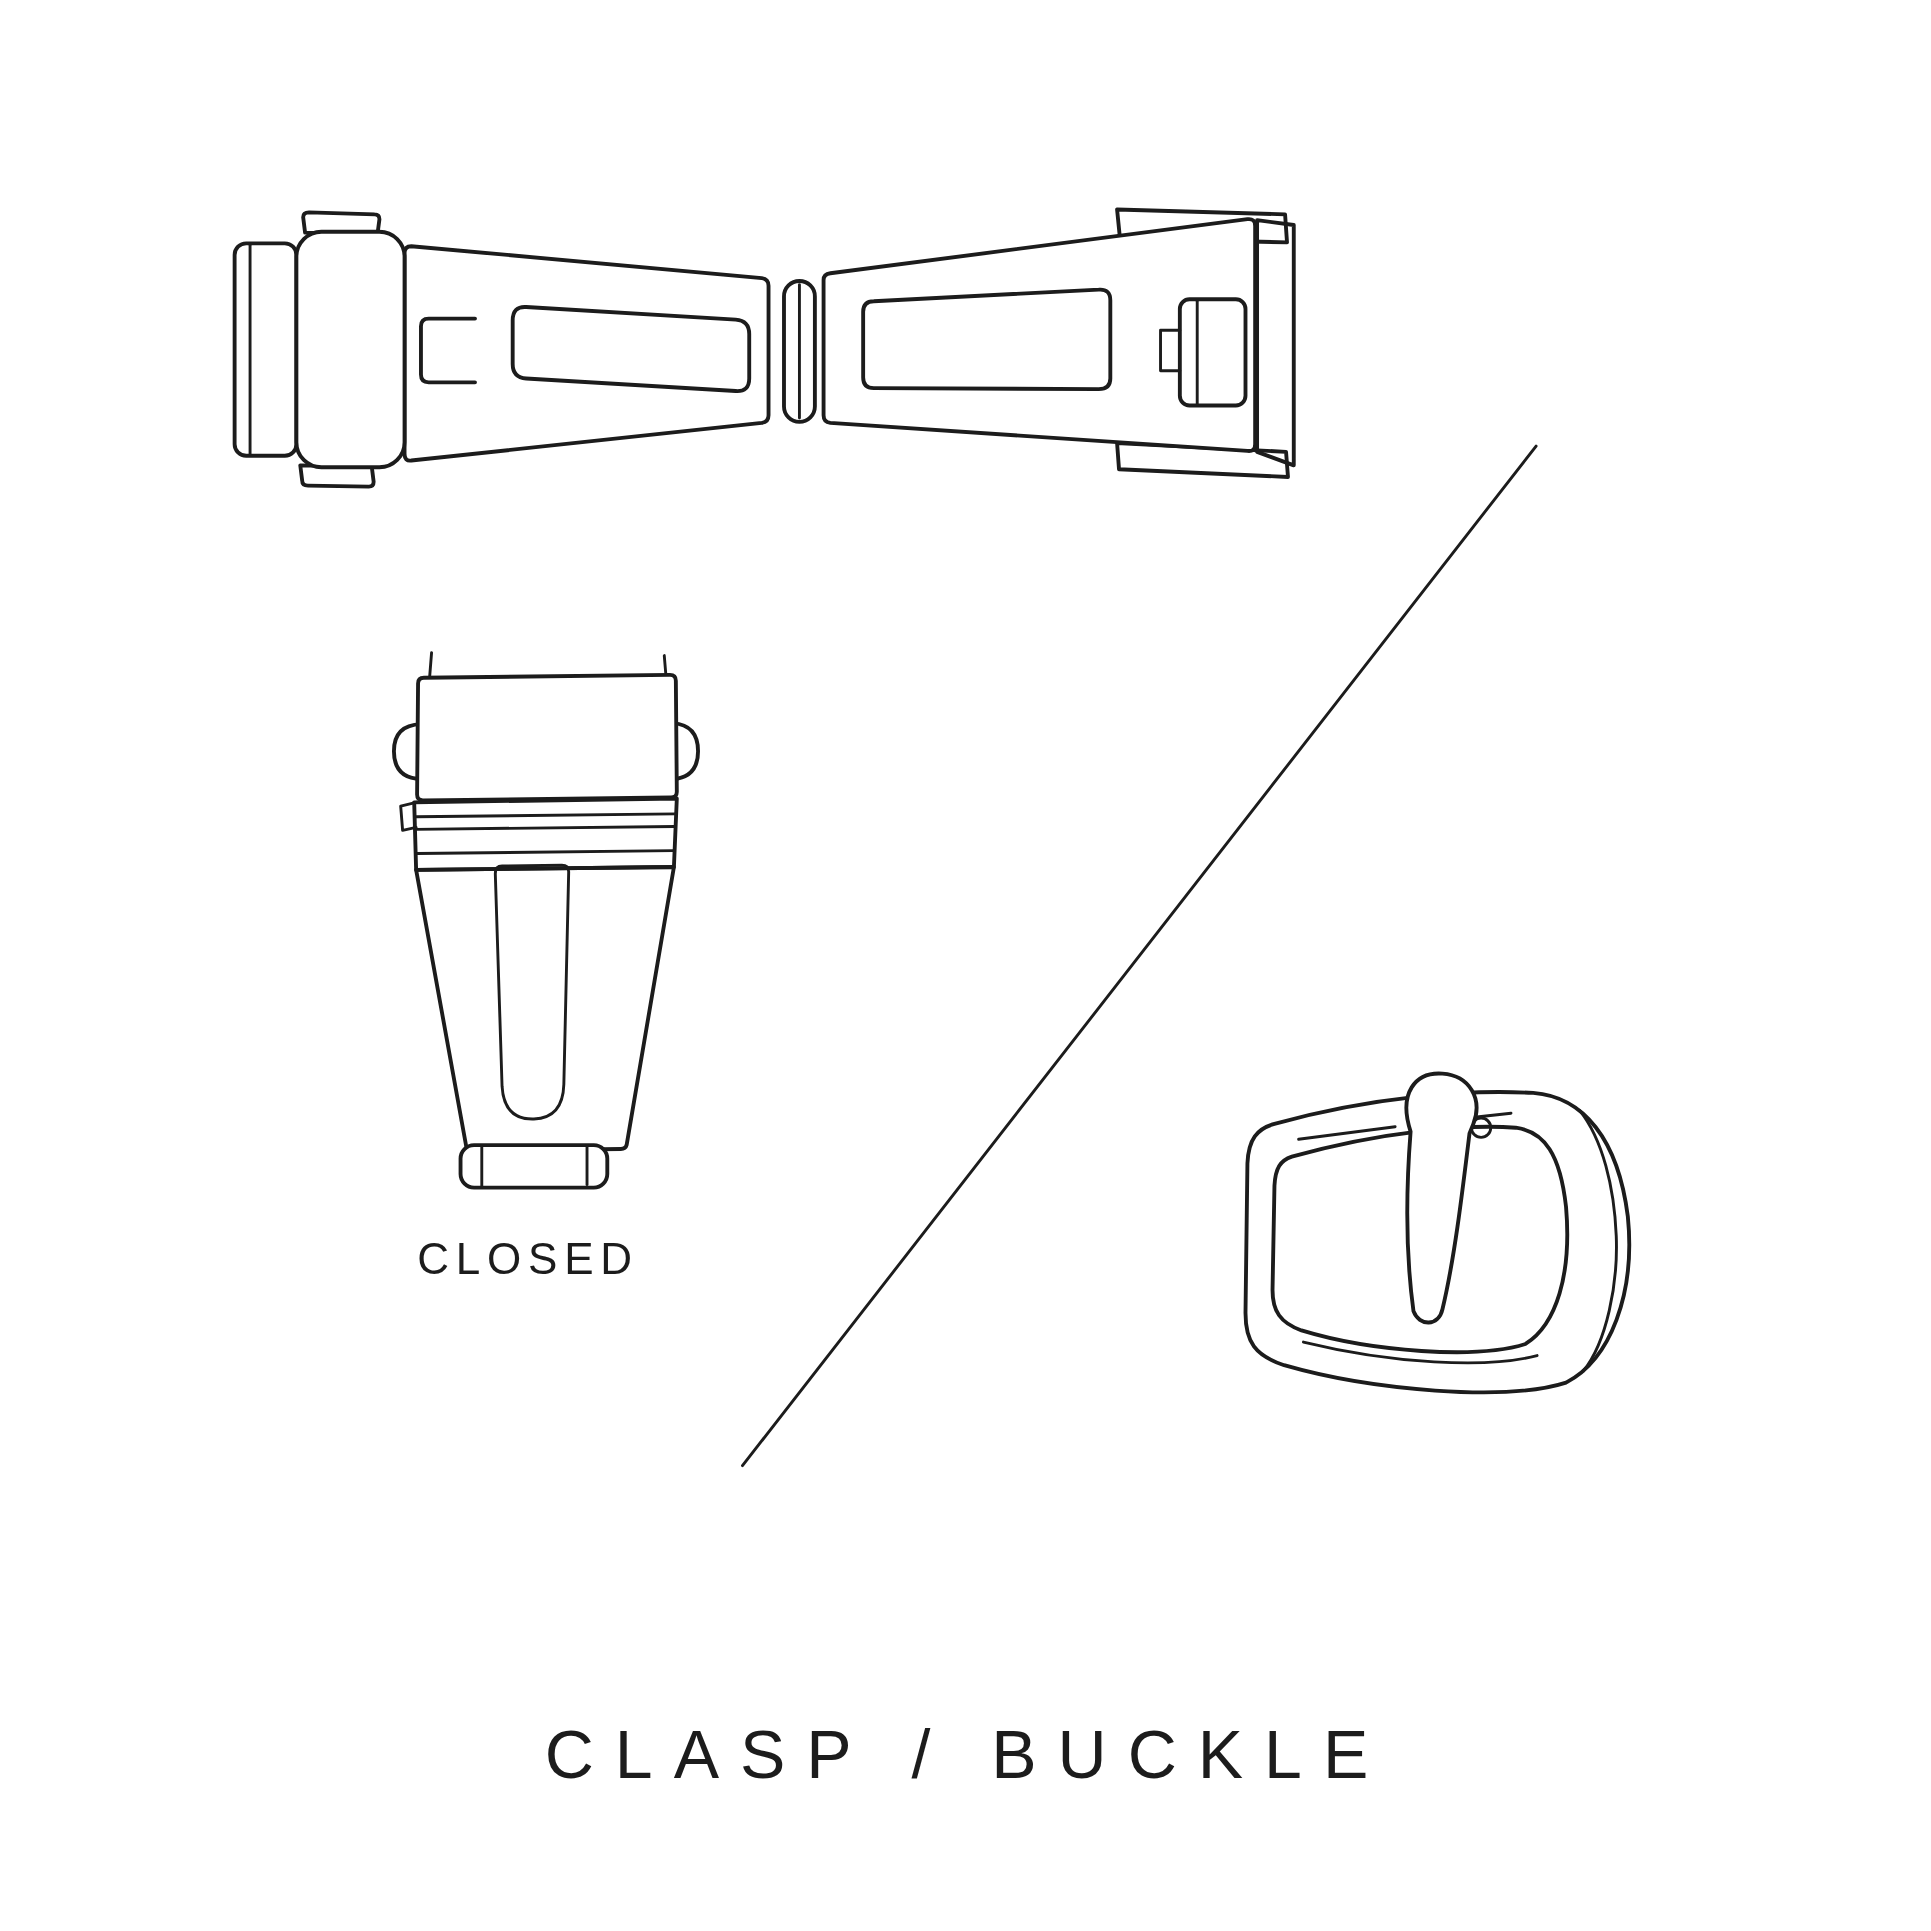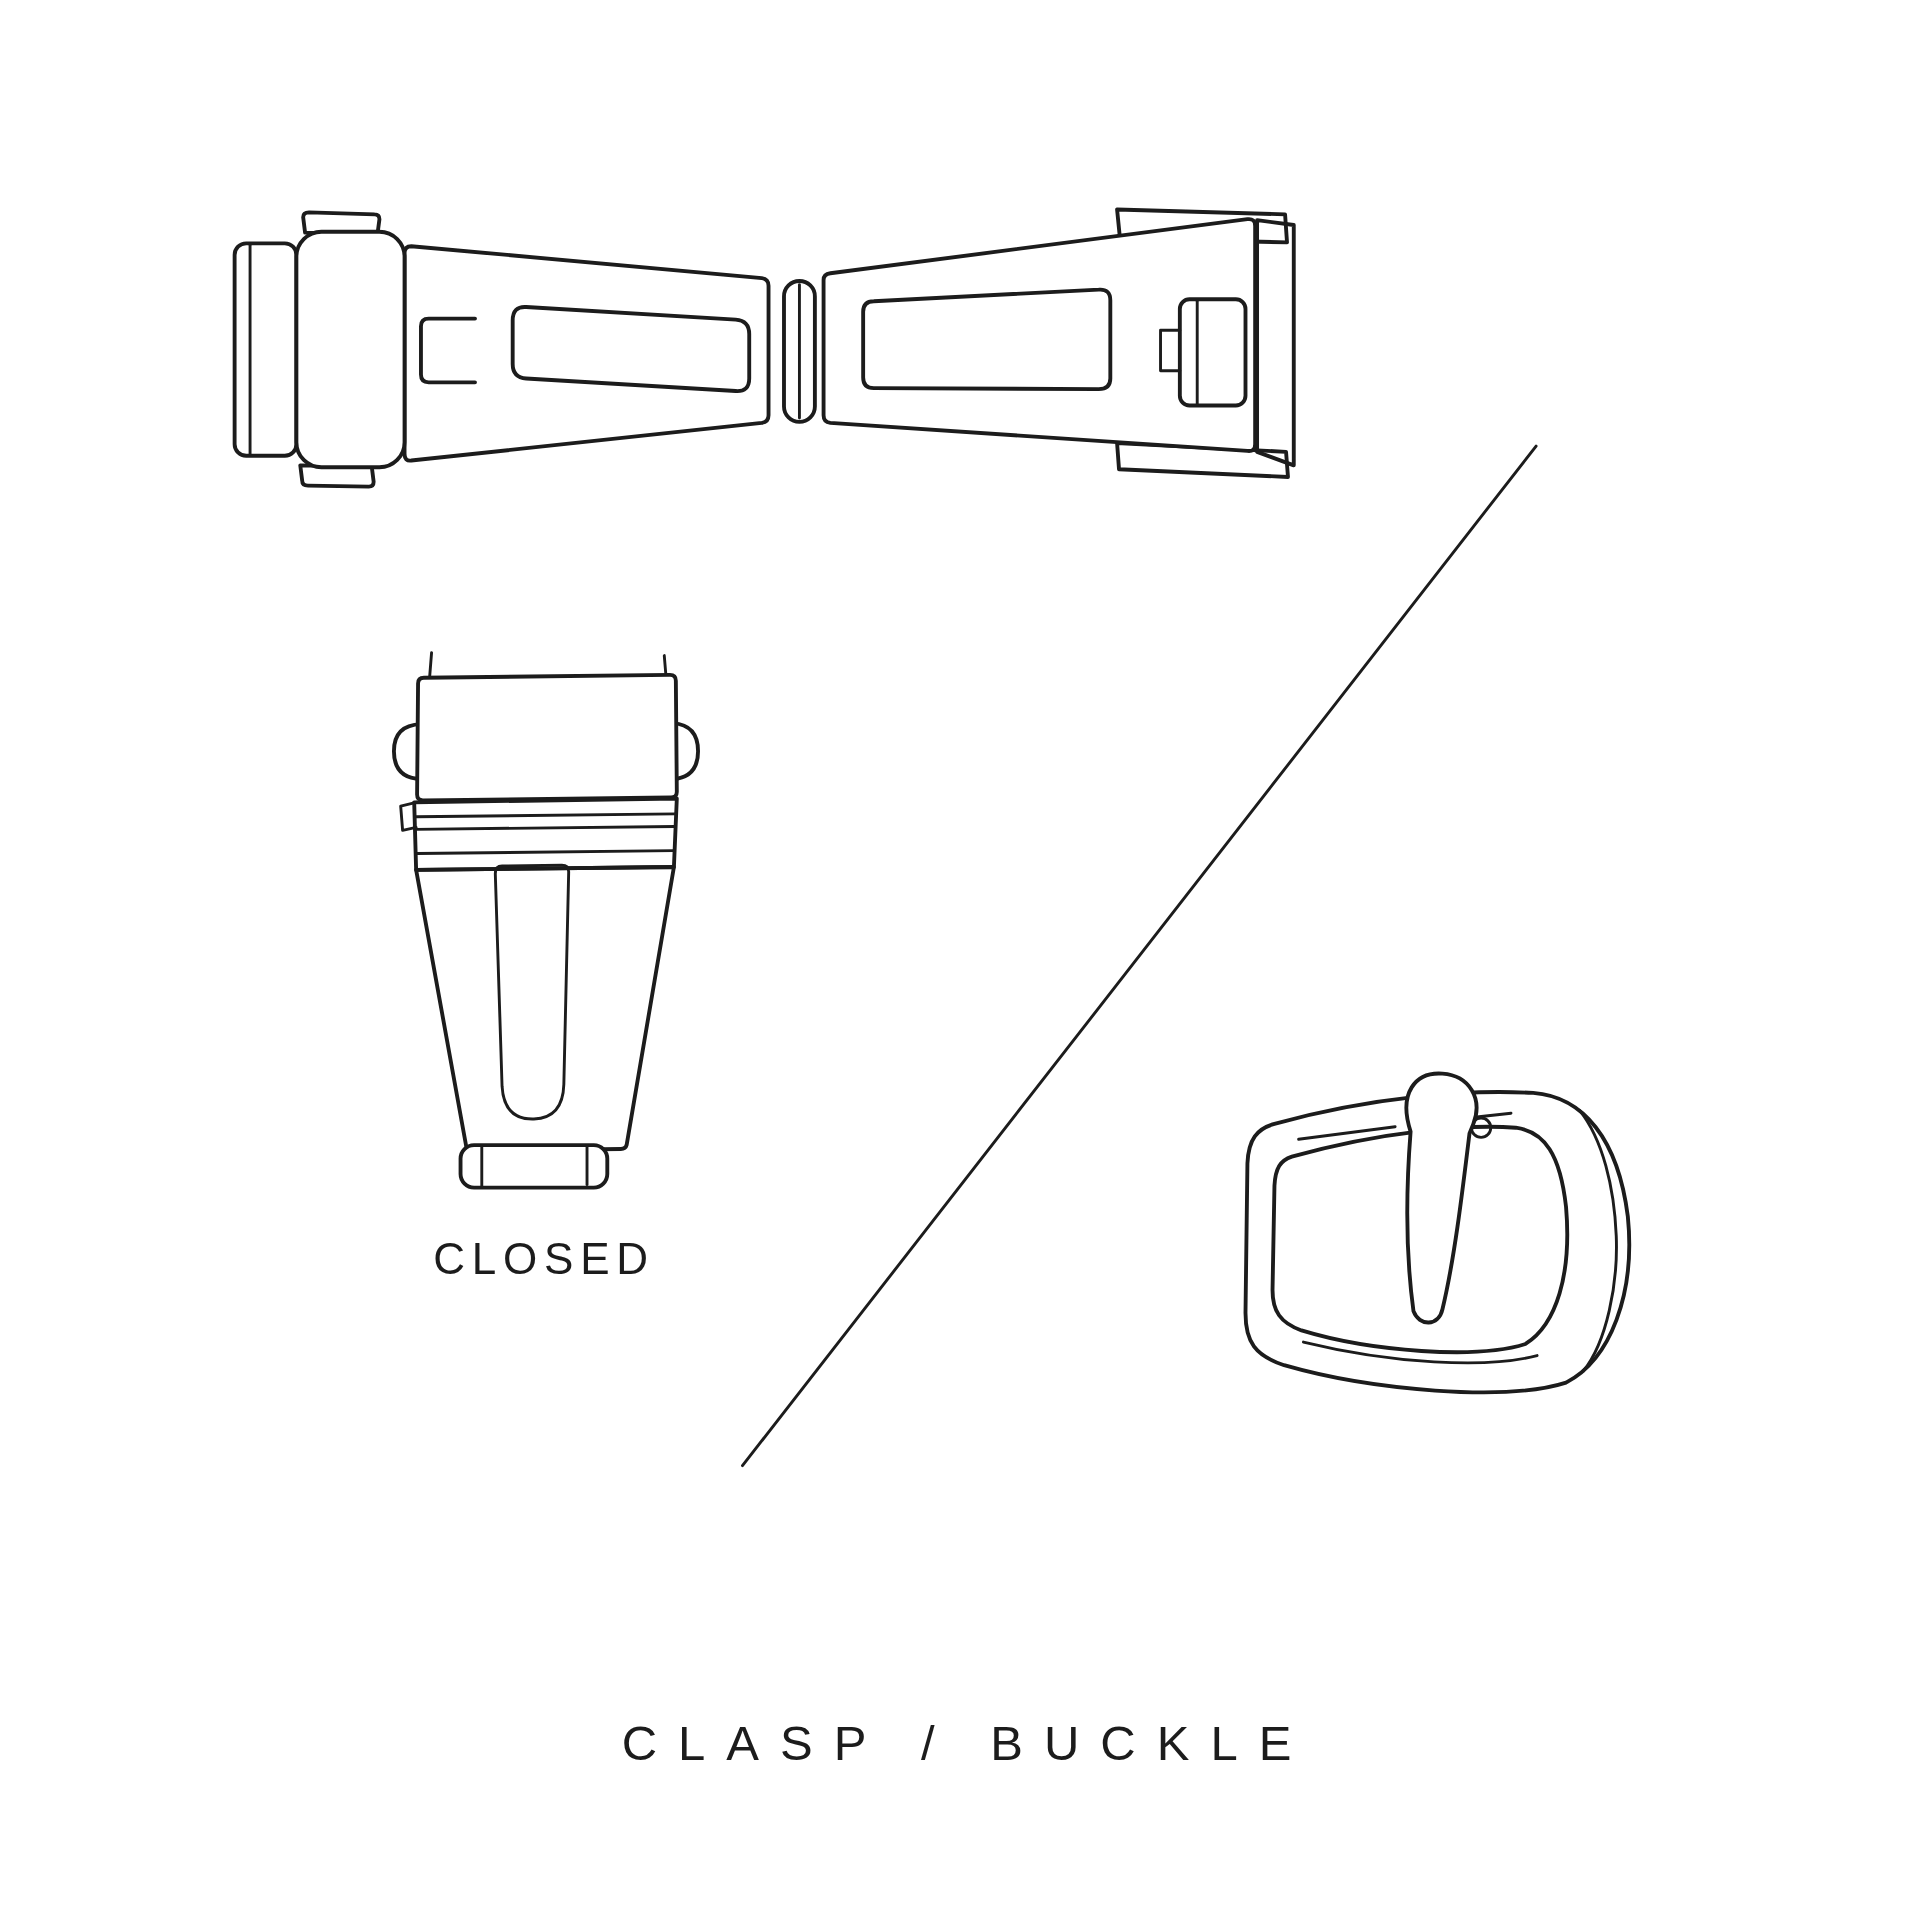--- a/index.html
+++ b/index.html
@@ -24,21 +24,21 @@
   .thin { stroke-width: 3; }
   .filled { fill: var(--bg); }
   .label {
     position: absolute;
     transform: translateX(-50%);
     color: var(--ink);
     white-space: nowrap;
     font-weight: 500;
   }
   .label-small { font-size: 44px; letter-spacing: 6.8px; }
-  .title { font-size: 49px; letter-spacing: 21px; }
+  .title { font-size: 68px; letter-spacing: 21px; }
 </style>
 </head>
 <body>
 
 <div class="canvas">
 
   <svg class="line-art" width="1931" height="1931" viewBox="0 0 2000 2000">
 
     <g>
 
@@ -108,18 +108,18 @@
 
       <path class="stroke thin" d="M1345 1180 L1445 1167"></path>
       <path class="stroke thin" d="M1520 1158 L1565 1153"></path>
       <circle class="stroke thin" cx="1534" cy="1168" r="10"></circle>
 
       <path class="stroke filled" d="M1461 1172 C1448 1132 1466 1110 1494 1112 C1522 1114 1536 1138 1526 1164 L1522 1174 C1514 1240 1506 1306 1494 1356 C1490 1374 1470 1374 1464 1358 C1456 1300 1456 1236 1461 1172 Z"></path>
     </g>
   </svg>
 
 
-  <div class="label label-small" style="left:544px; top:1234px;">CLOSED</div>
+  <div class="label label-small" style="left:528px; top:1234px;">CLOSED</div>
 
   <div class="label title" style="left:967px; top:1715px;">CLASP / BUCKLE</div>
 
 </div>
 
 
 </body></html>

